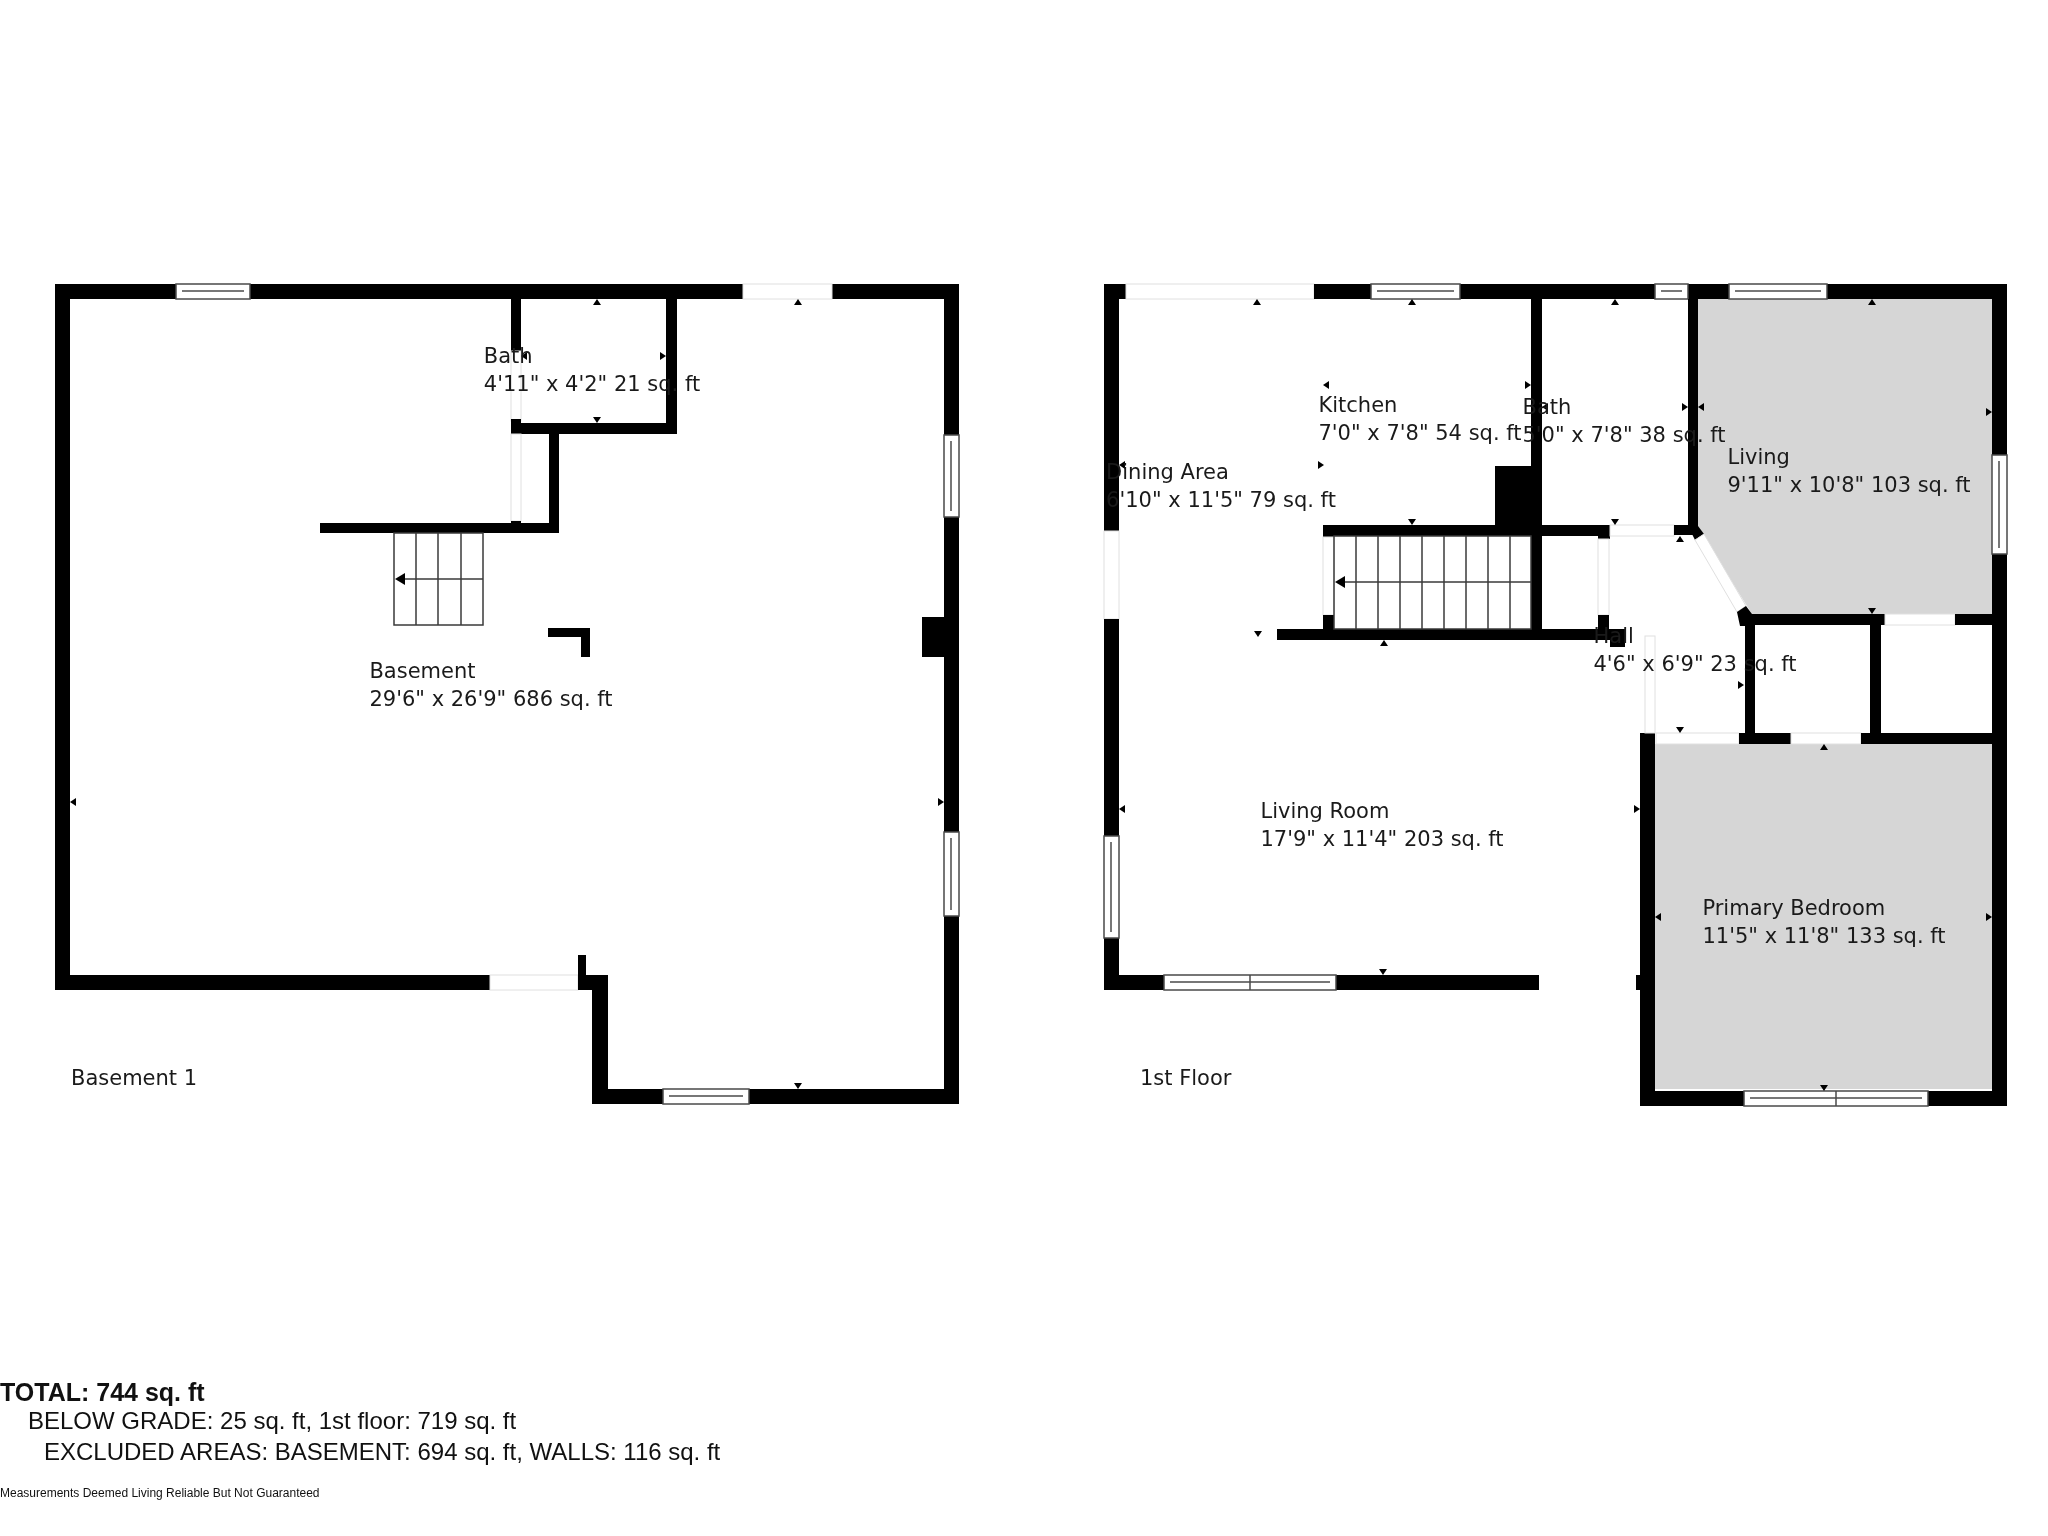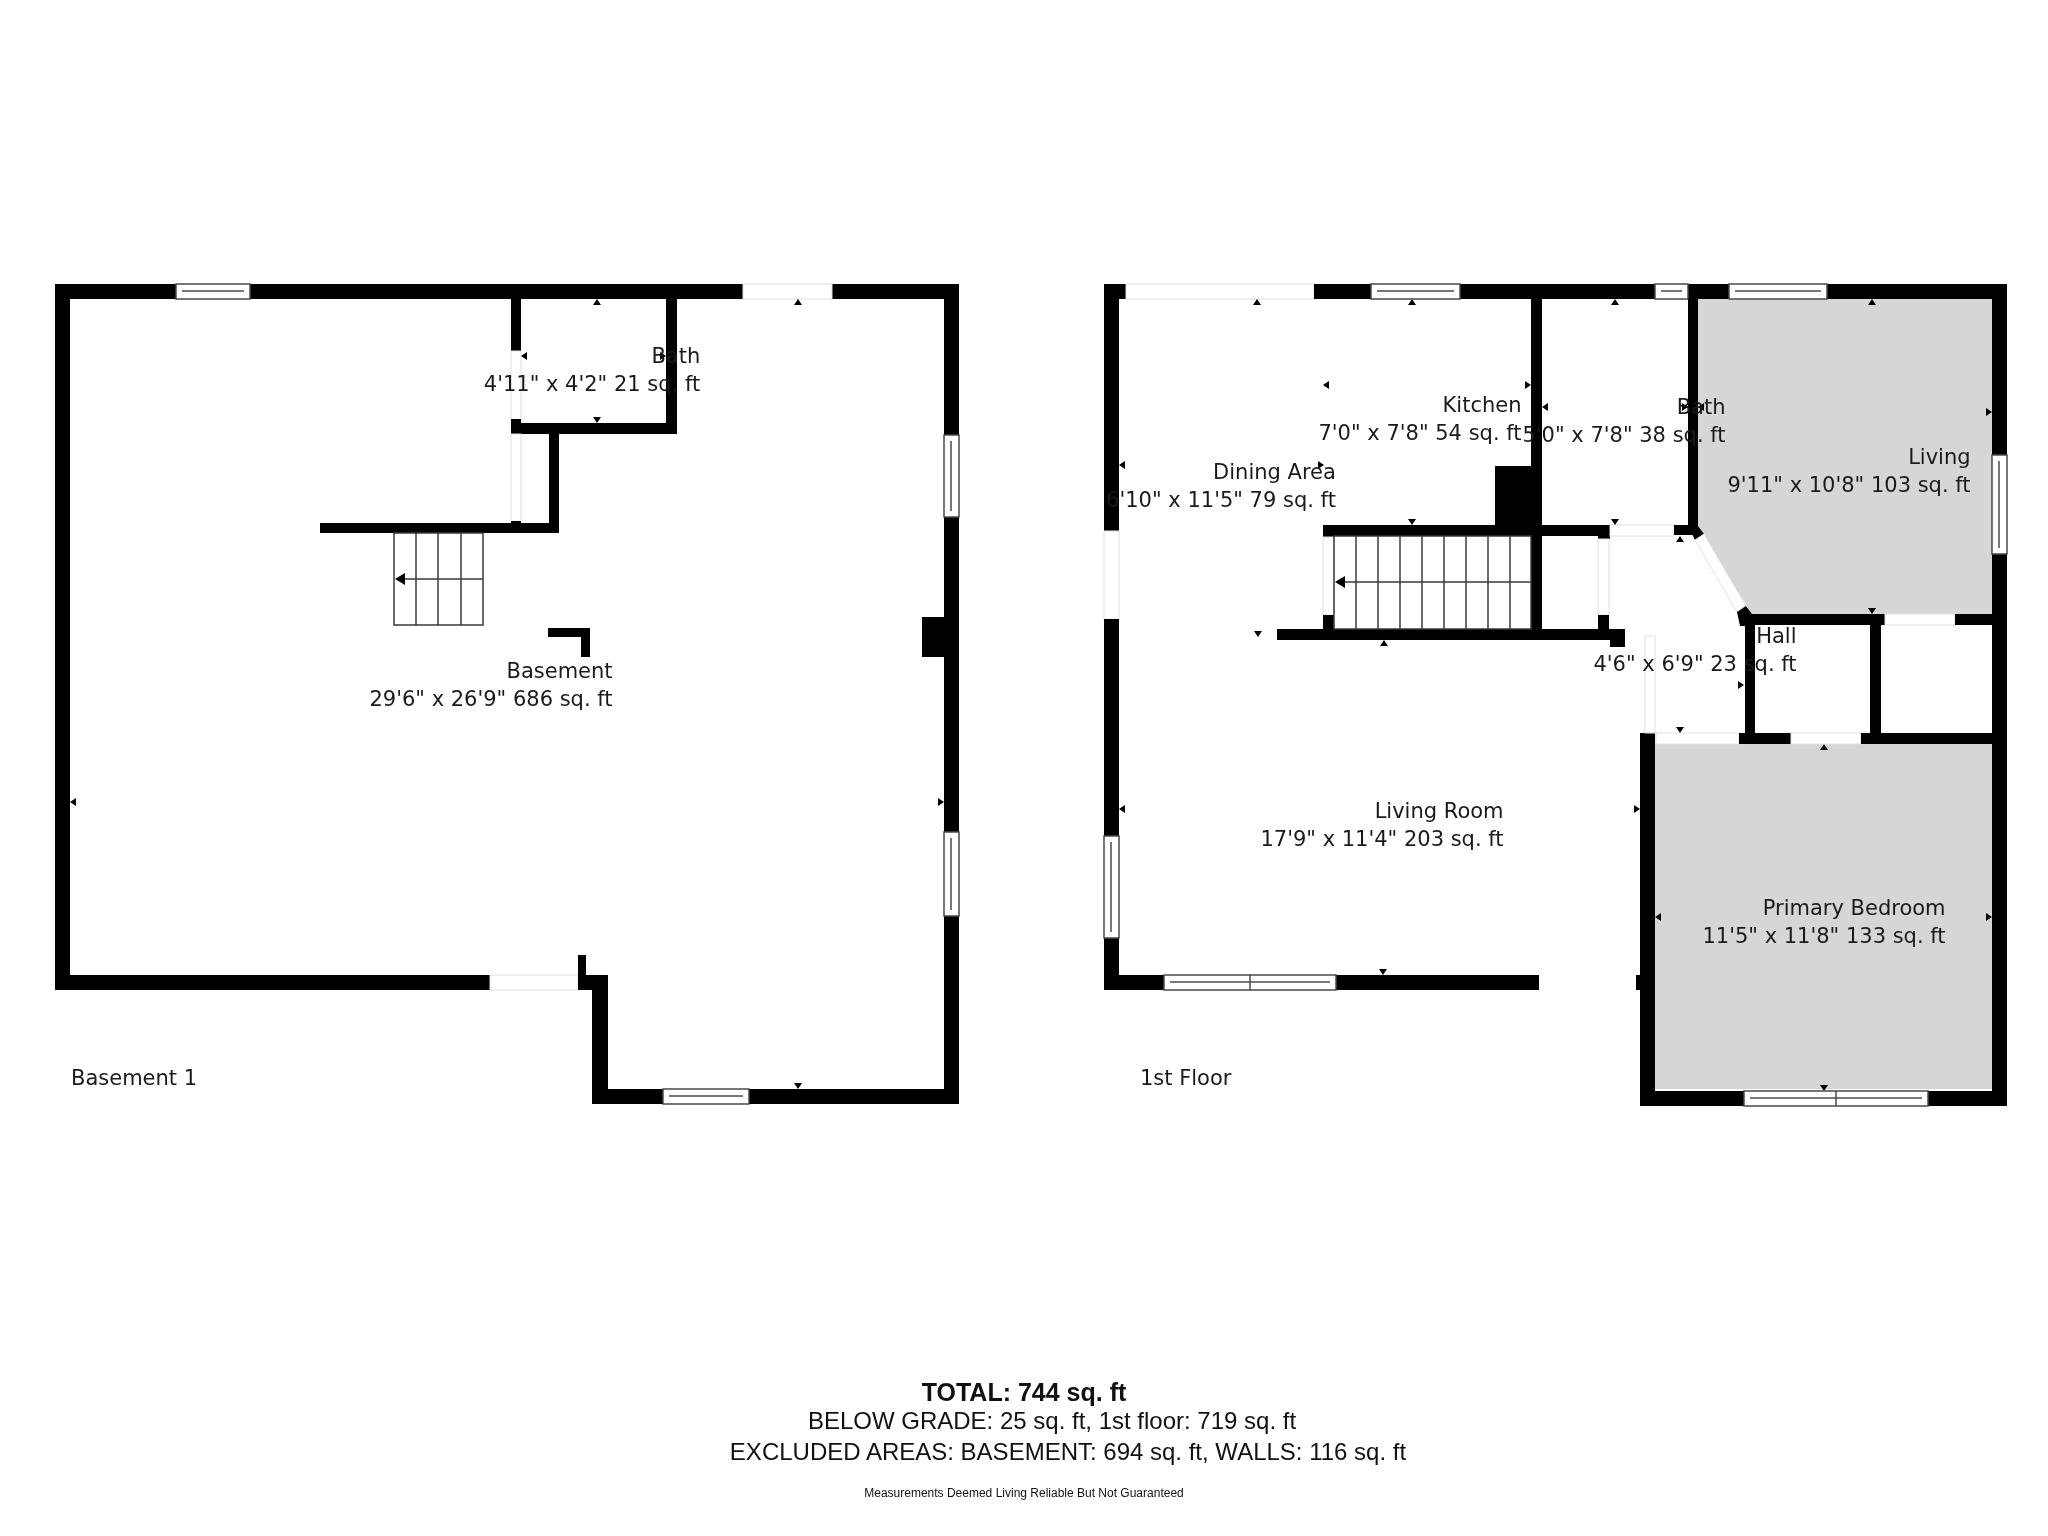--- a/index.html
+++ b/index.html
@@ -5,23 +5,23 @@
   html, body { margin: 0; padding: 0; background: #ffffff; }
   body { width: 2048px; height: 1536px; position: relative; overflow: hidden; font-family: "DejaVu Sans", "Liberation Sans", sans-serif; color: #1a1a1a; }
   #plan { position: absolute; left: 0; top: 0; width: 2048px; height: 1536px; }
   .wall { fill: #000000; }
   .room-gray { fill: #d6d6d6; }
   .win { fill: #ffffff; stroke: #4a4a4a; stroke-width: 1.5; }
   .win-line { stroke: #4a4a4a; stroke-width: 1.5; }
   .opening { fill: #ffffff; stroke: #e0e0e0; stroke-width: 1; }
   .stair { fill: none; stroke: #3a3a3a; stroke-width: 1.5; }
   .tick { fill: #000; }
-  .lbl { position: absolute; text-align: right; transform: translateX(-50%); white-space: nowrap; font-size: 21px; line-height: 28px; color: #1a1a1a; }
+  .lbl { position: absolute; text-align: left; transform: translateX(-50%); white-space: nowrap; font-size: 21px; line-height: 28px; color: #1a1a1a; }
   .floor-lbl { position: absolute; font-size: 21px; color: #1a1a1a; white-space: nowrap; margin-left: 30px; }
-  .summary { position: absolute; left: 0; width: 2048px; text-align: center; color: #111; }
+  .summary { position: absolute; left: 0; width: 2048px; text-align: left; color: #111; }
   .total { top: 1378px; font-size: 25px; font-weight: bold; font-family: "Liberation Sans", "DejaVu Sans", sans-serif; }
   .line2 { top: 1407px; font-size: 24px; font-family: "Liberation Sans", "DejaVu Sans", sans-serif; padding-left: 28px; }
   .line3 { top: 1438px; font-size: 24px; font-family: "Liberation Sans", "DejaVu Sans", sans-serif; padding-left: 44px; }
   .disclaimer { top: 1486px; font-size: 12px; font-family: "Liberation Sans", "DejaVu Sans", sans-serif; }
 </style>
 </head>
 <body>
 
 <svg id="plan" viewBox="0 0 2048 1536" xmlns="http://www.w3.org/2000/svg">
 

